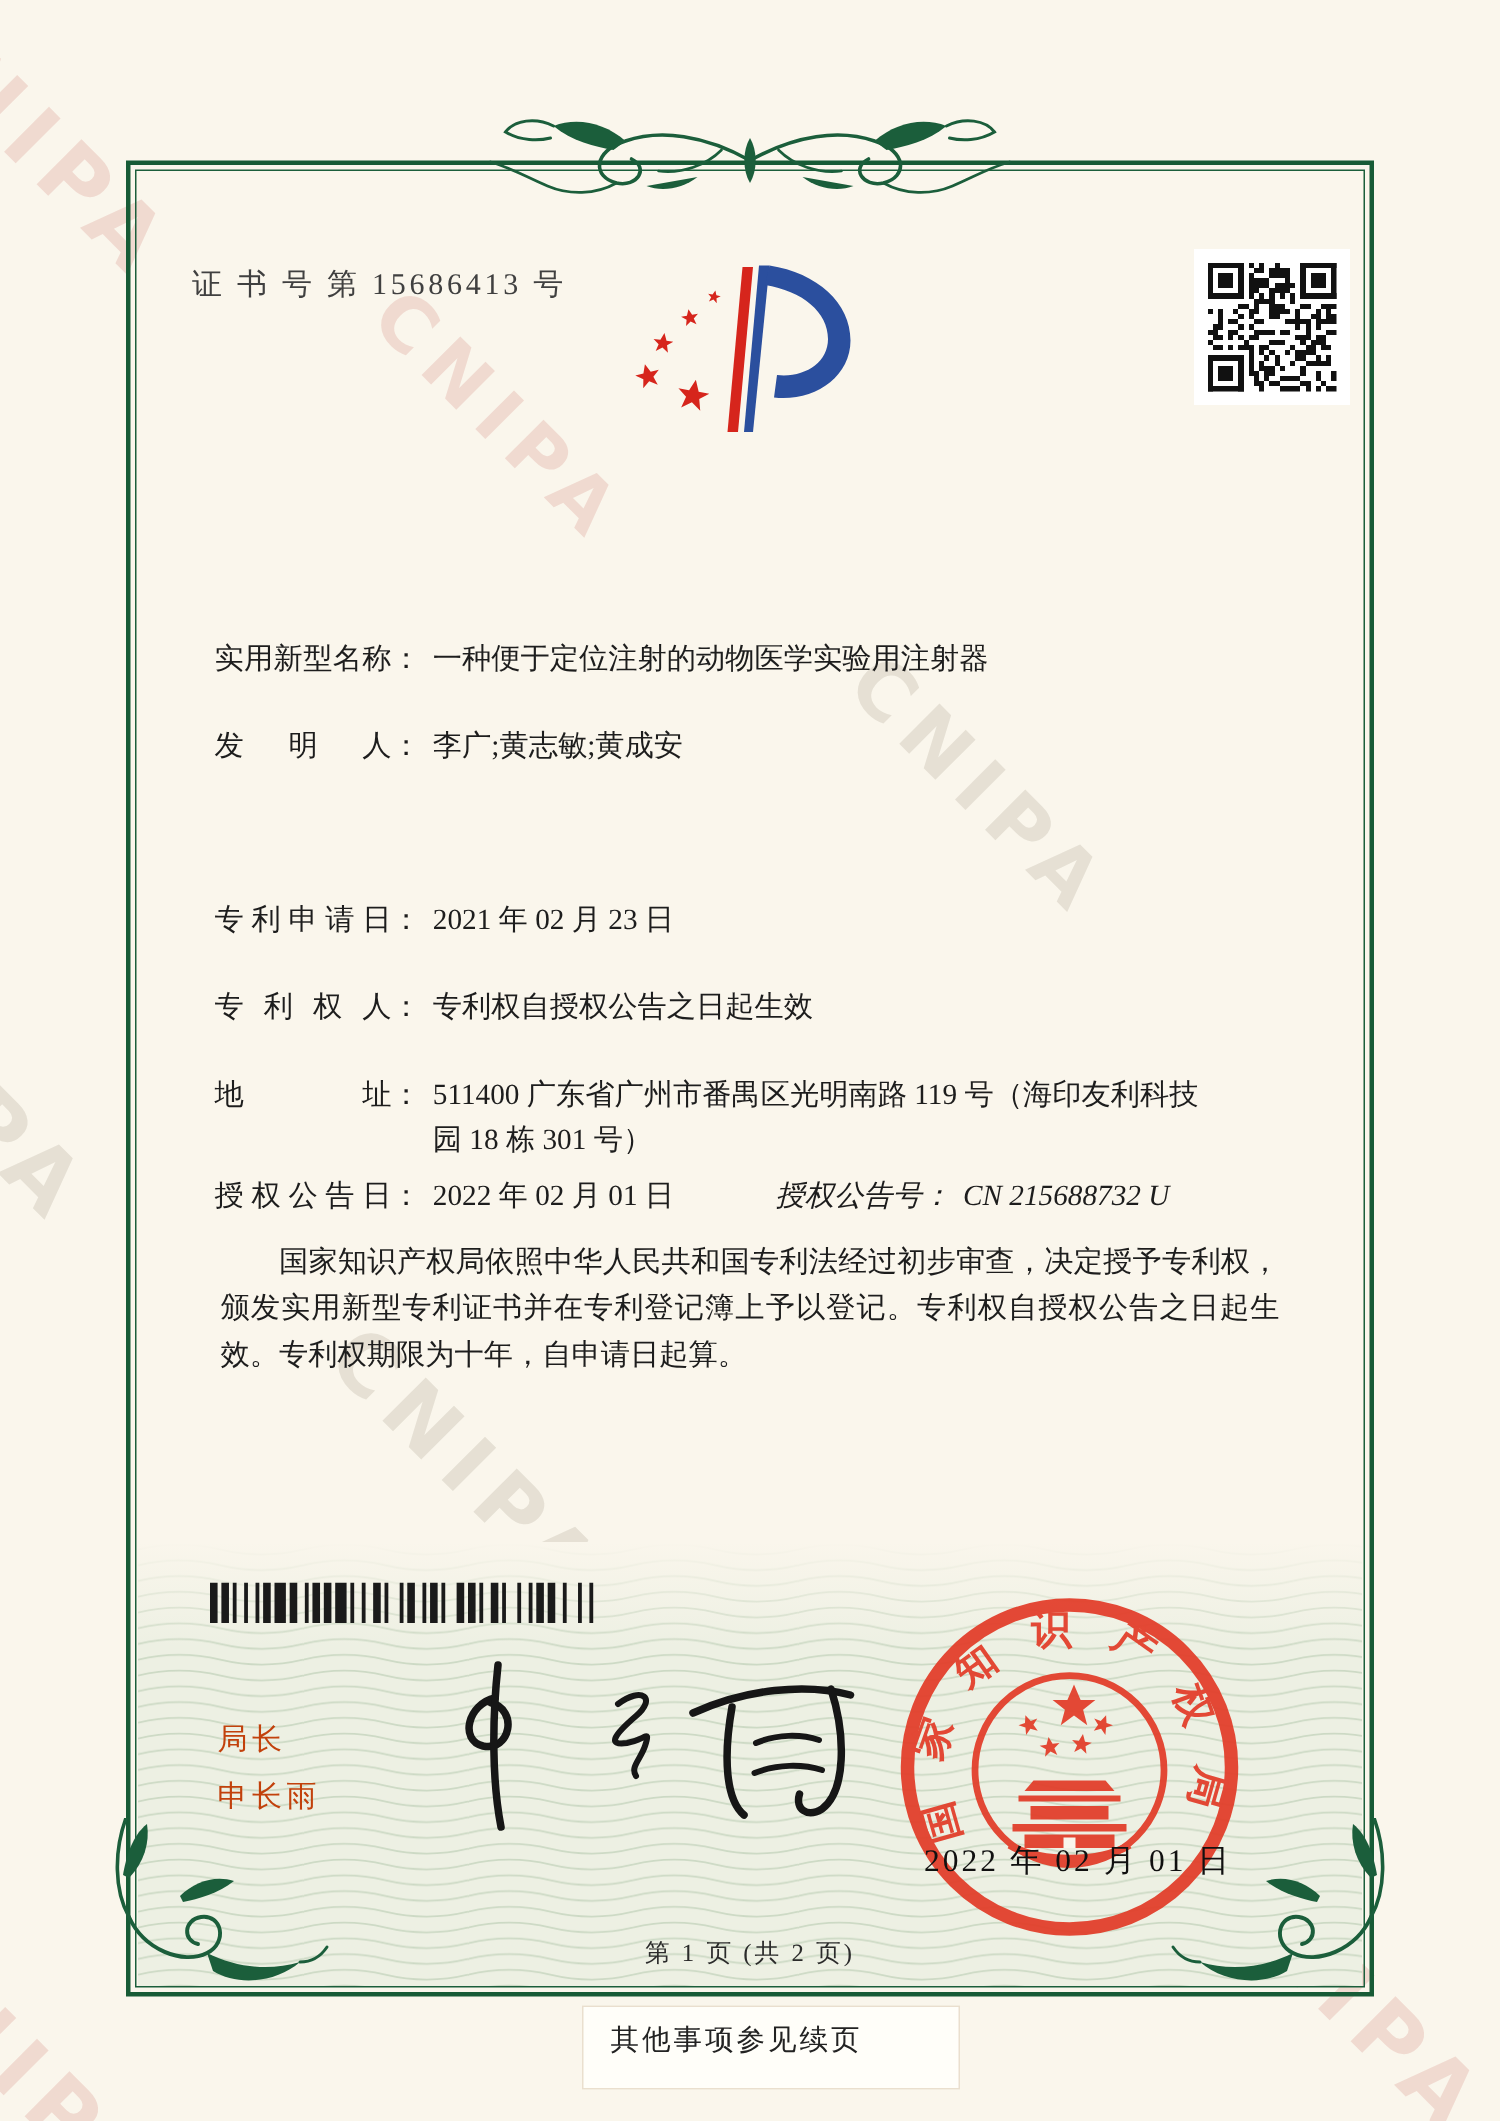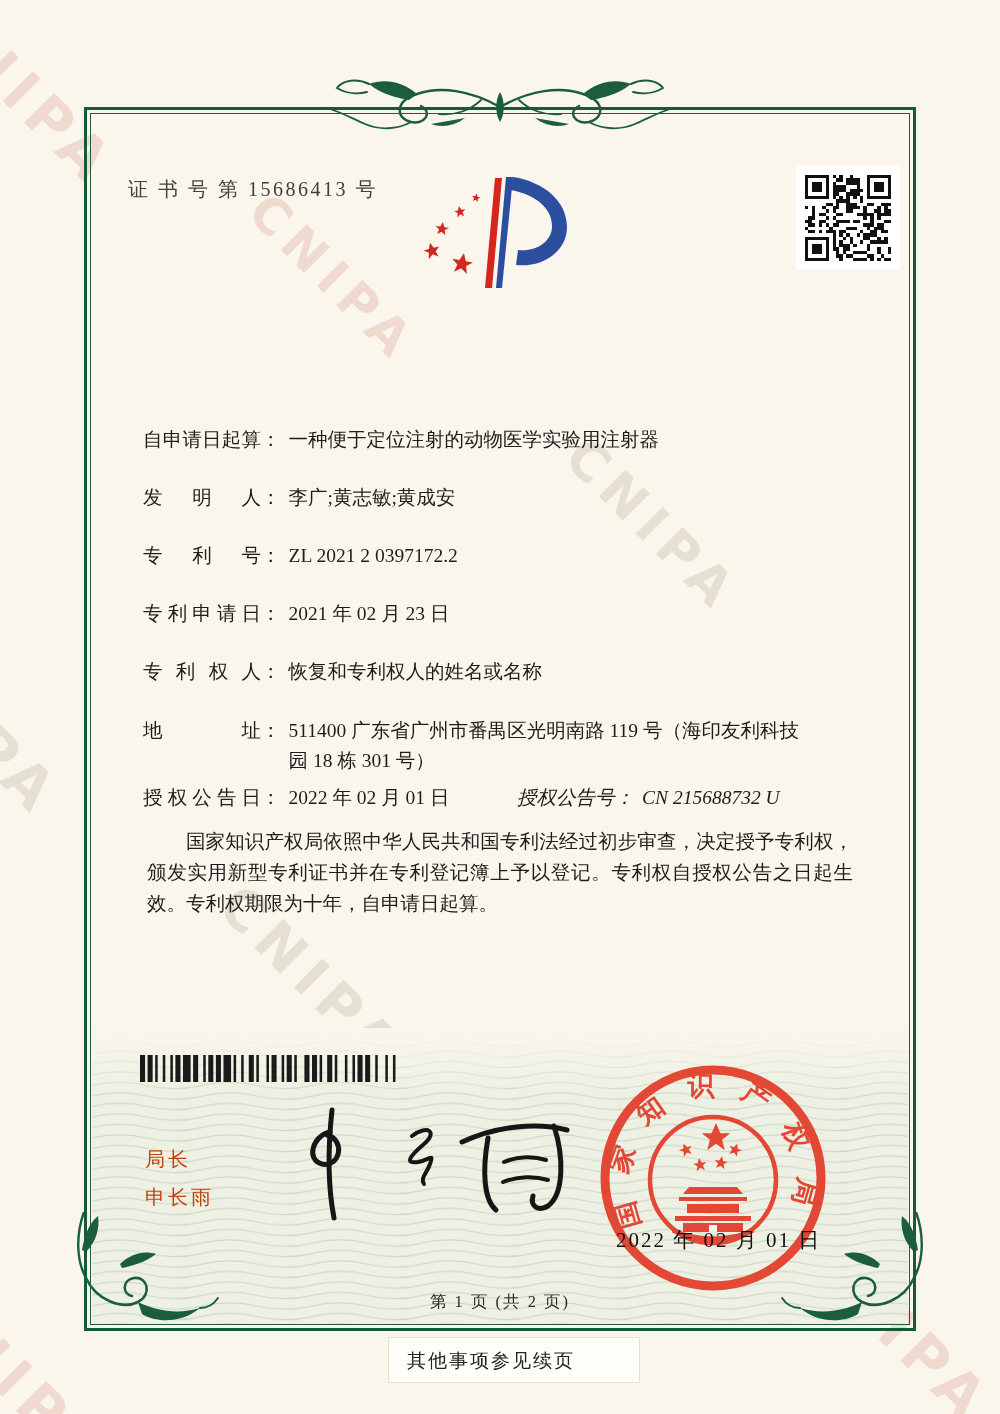--- a/index.html
+++ b/index.html
@@ -46,21 +46,21 @@
              line-height:31px;text-align:justify;color:#1d1d1d;}
   .body-text p{margin:4px;text-indent:2em;}
 
   
   .barcode-wrap{position:absolute;left:140px;top:1055px;width:258px;height:27px;}
   .officer{position:absolute;left:145px;font-size:20px;letter-spacing:3px;color:#c2410c;}
   .seal-date{position:absolute;left:616px;top:1226px;width:210px;font-size:21px;
              letter-spacing:2px;color:#101010;z-index:6;}
   .pageinfo{position:absolute;left:84px;top:1291px;width:832px;text-align:center;
             font-size:16.5px;letter-spacing:2px;color:#2b2b2b;}
-  .note-box{position:absolute;left:388px;top:1337px;width:252px;height:46px;background:#fffef9;
+  .note-box{position:absolute;left:388px;top:1337px;width:252px;height:56px;background:#fffef9;
             border:1px solid #eadfce;font-size:19px;letter-spacing:2px;line-height:46px;
             padding-left:18px;box-sizing:border-box;color:#222;}
   svg{display:block;}
 </style>
 </head>
 <body>
 
 <div id="page">
 
   <div class="wm wm-pink" style="left:-40px;top:-18px;font-size:58px;">CNIPA</div>
@@ -349,33 +349,30 @@
     <path d="M93 5 C 125 10 147 30 147 55 C 147 80 122 96 96 93 L 98 78 C 116 80 132 70 132 54 C 132 36 115 22 90 18 Z" fill="#2b4f9e"></path>
     <use href="#st1" transform="translate(56,26) scale(4.5) rotate(12)" fill="#d6251c"></use>
     <use href="#st1" transform="translate(40,40) scale(6) rotate(-10)" fill="#d6251c"></use>
     <use href="#st1" transform="translate(22,57) scale(7) rotate(8)" fill="#d6251c"></use>
     <use href="#st1" transform="translate(12,79) scale(8.5) rotate(-14)" fill="#d6251c"></use>
     <use href="#st1" transform="translate(42,92) scale(11) rotate(10)" fill="#d6251c"></use>
   </svg>
 
 
   <div class="row" style="top:425px">
-    <span class="f-label">自申请日起算</span><span class="colon">：</span><span class="f-value">一种便于定位注射的动物医学实验用注射器</span>
+    <span class="f-label">实用新型名称</span><span class="colon">：</span><span class="f-value">一种便于定位注射的动物医学实验用注射器</span>
   </div>
   <div class="row" style="top:483px">
     <span class="f-label">发明人</span><span class="colon">：</span><span class="f-value">李广;黄志敏;黄成安</span>
   </div>
-  <div class="row" style="top:541px">
-    <span class="f-label">专利号</span><span class="colon">：</span><span class="f-value">ZL 2021 2 0397172.2</span>
-  </div>
   <div class="row" style="top:599px">
     <span class="f-label">专利申请日</span><span class="colon">：</span><span class="f-value">2021 年 02 月 23 日</span>
   </div>
   <div class="row" style="top:657px">
-    <span class="f-label">专利权人</span><span class="colon">：</span><span class="f-value">恢复和专利权人的姓名或名称</span>
+    <span class="f-label">专利权人</span><span class="colon">：</span><span class="f-value">专利权自授权公告之日起生效</span>
   </div>
   <div class="row" style="top:716px">
     <span class="f-label">地址</span><span class="colon">：</span><span class="f-value wide">511400 广东省广州市番禺区光明南路 119 号（海印友利科技园 18 栋 301 号）</span>
   </div>
   <div class="row" style="top:783px">
     <span class="f-label">授权公告日</span><span class="colon">：</span><span class="f-value">2022 年 02 月 01 日</span>
     <span class="grant2">
       <span>授权公告号</span><span>：</span><span class="f-value">CN 215688732 U</span>
     </span>
   </div>

